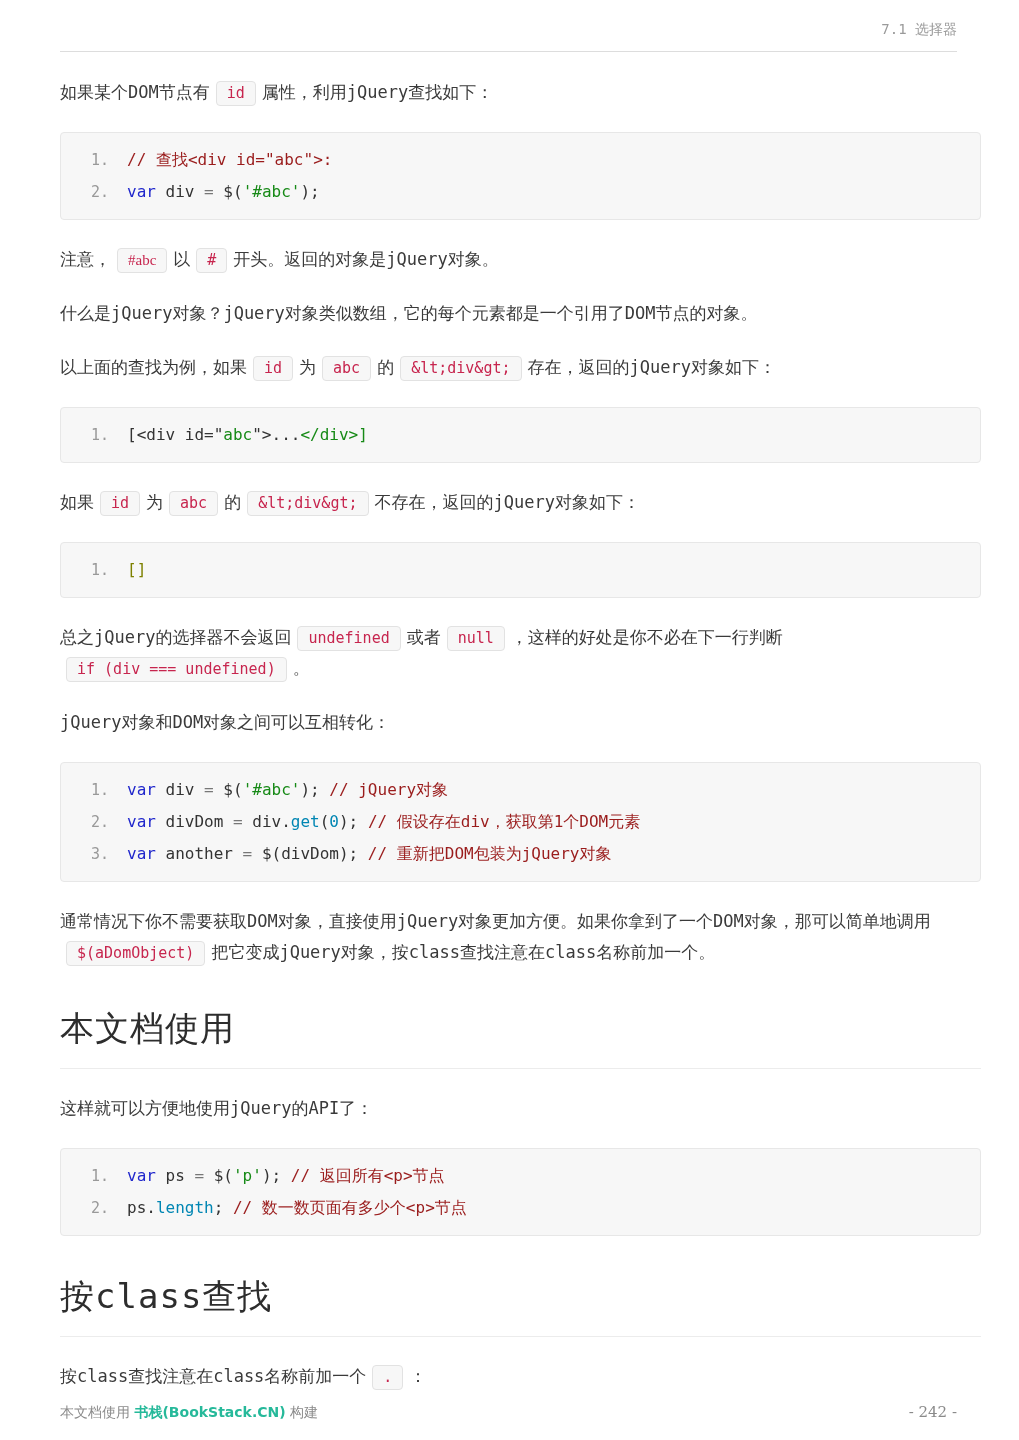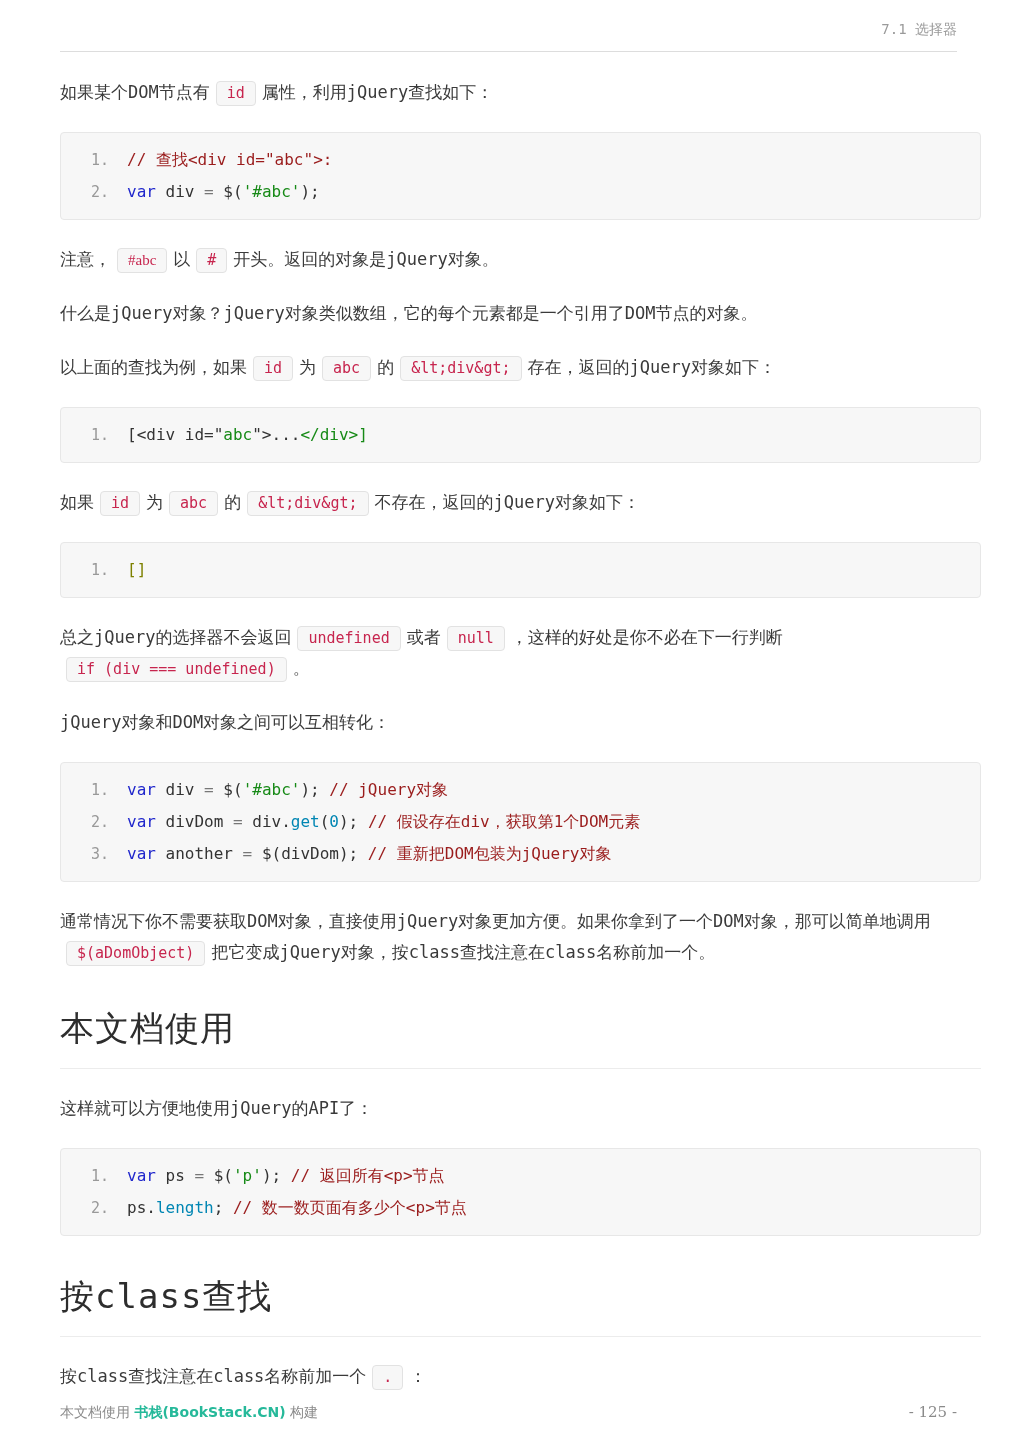--- a/index.html
+++ b/index.html
@@ -92,16 +92,16 @@
       <h1 class="section">按class查找</h1>
       <p><span>按class查找注意在class名称前加一个</span><code style="color: rgb(199, 37, 78);">.</code><span>：</span></p>
     </main>
 
   <footer class="footer">
     <div class="footer-left">
       <span>本文档使用</span>
       <a class="footer-link" style="color: rgb(38, 185, 154);">书栈(BookStack.CN)</a>
       <span>构建</span>
     </div>
-    <div class="footer-right">- 125 -</div>
+    <div class="footer-right">- 242 -</div>
   </footer>
 
 </div>
 
 </body></html>

